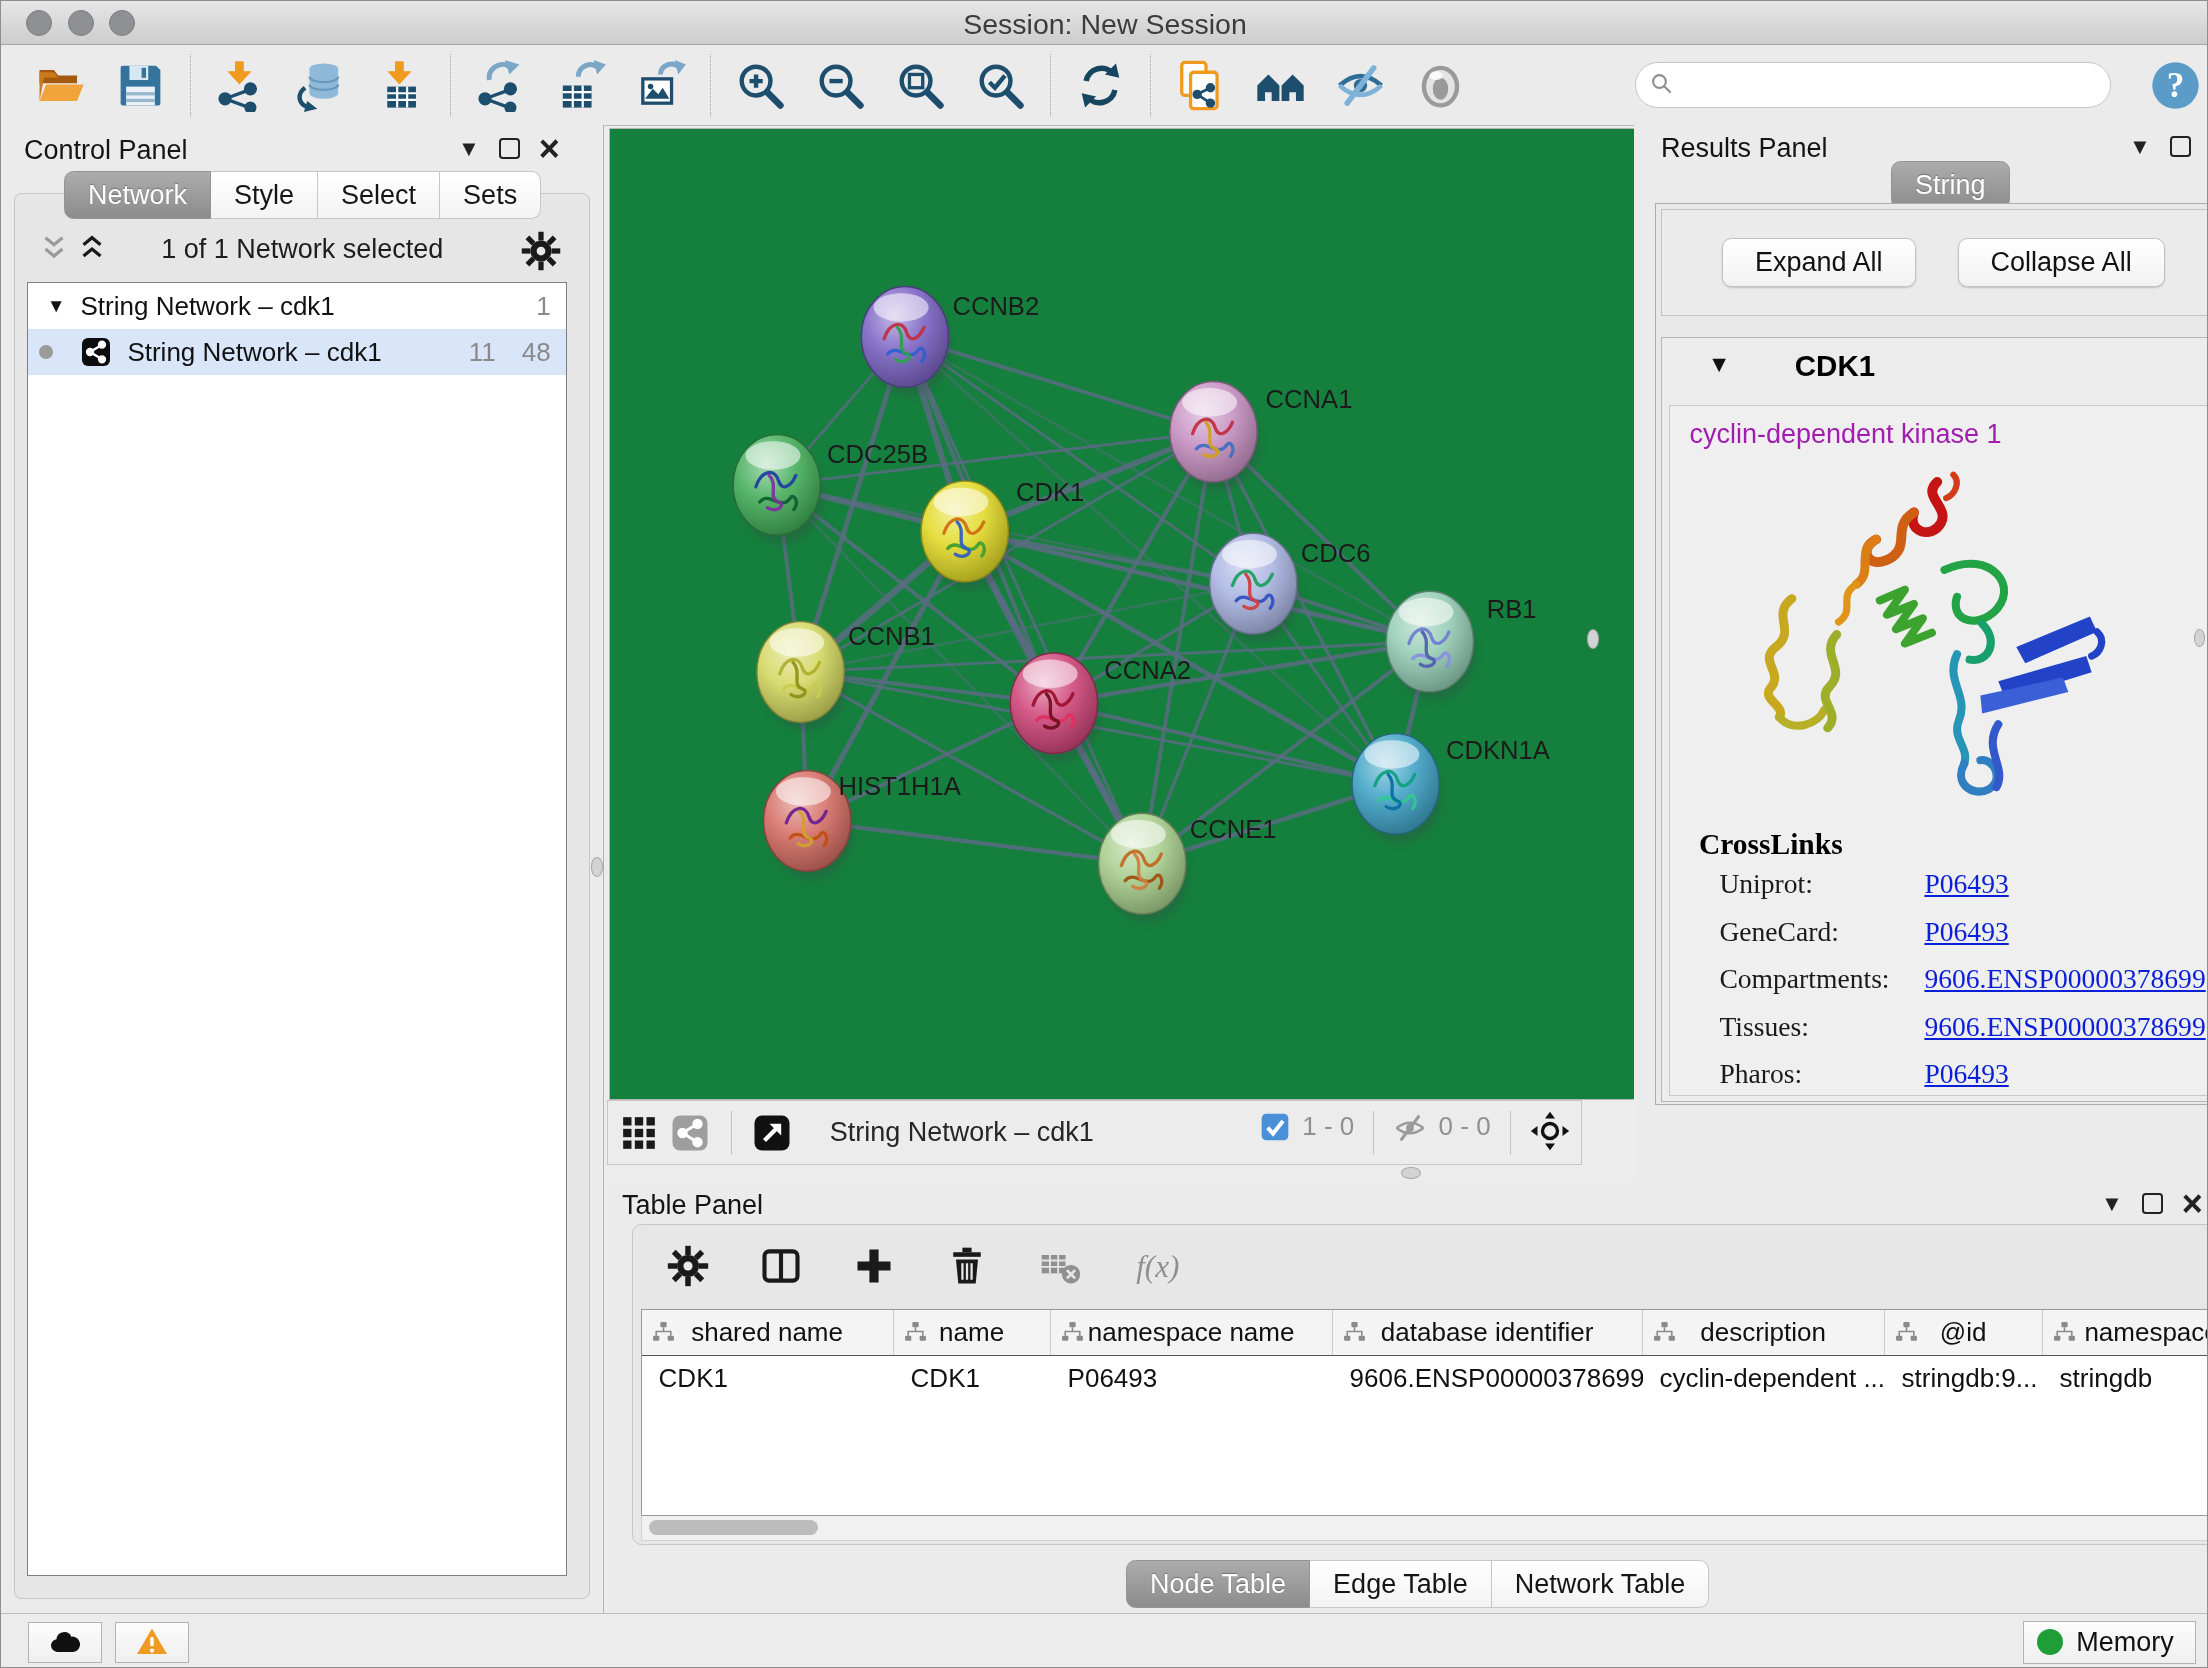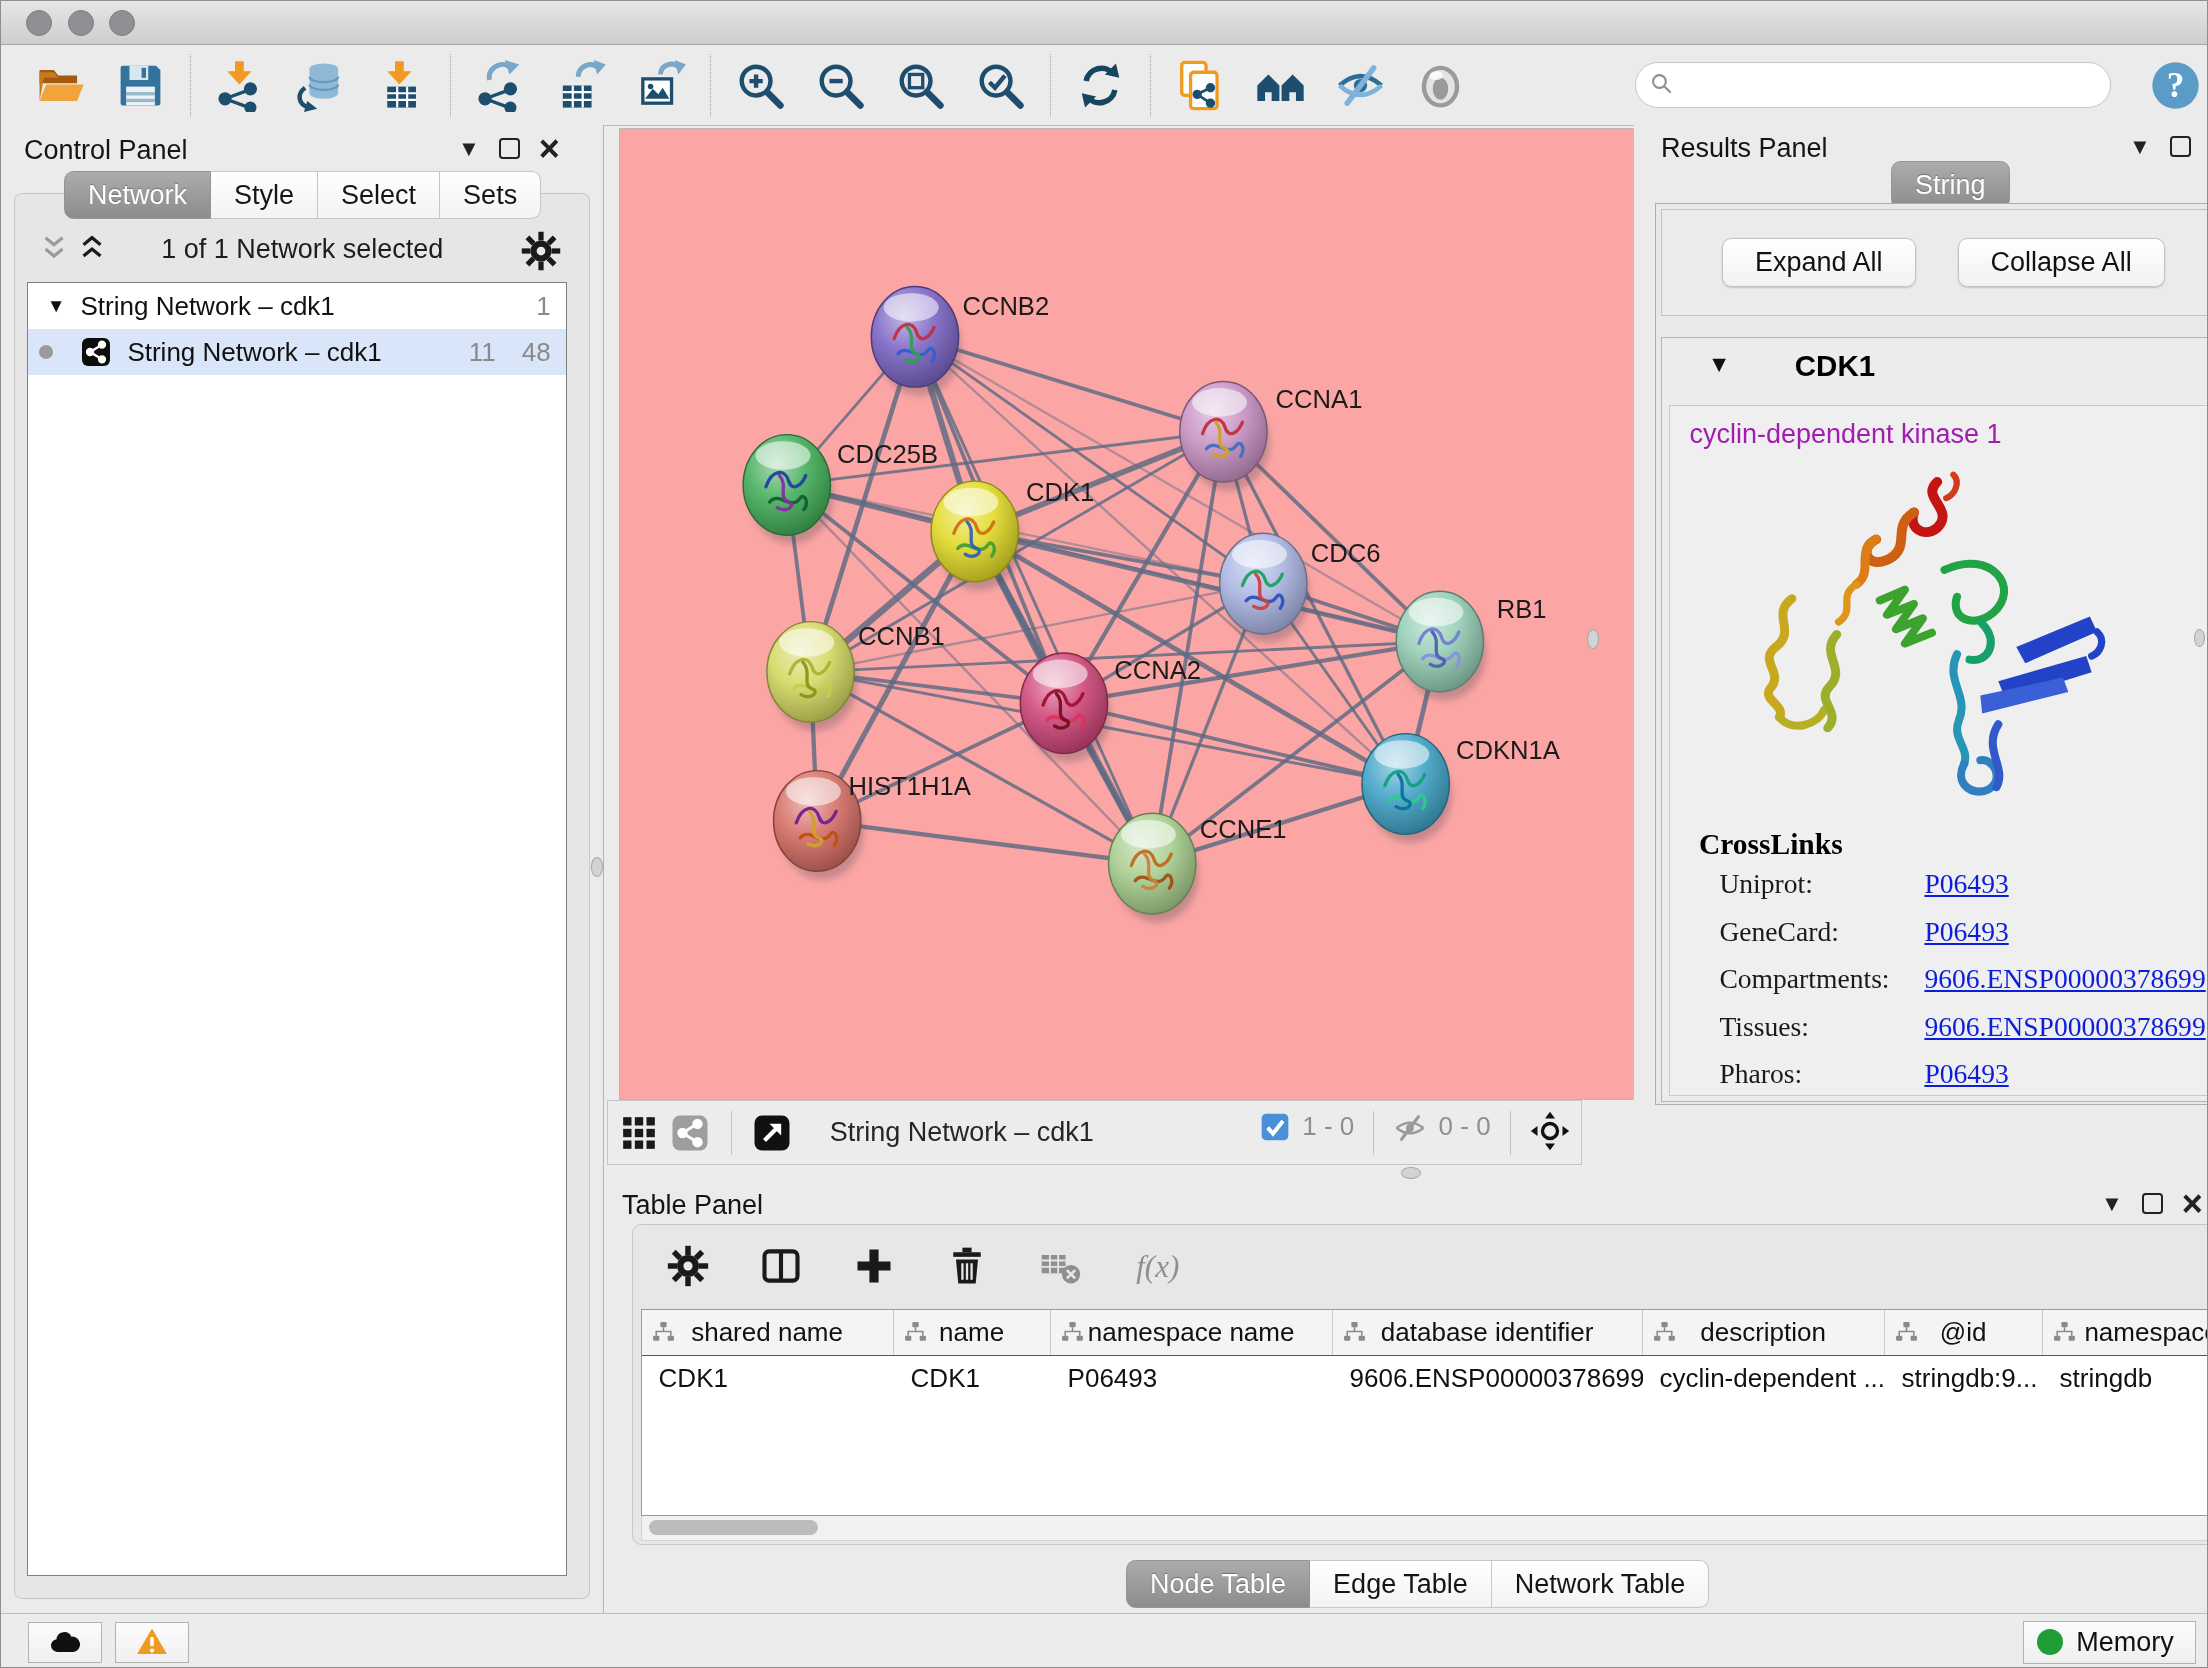--- a/index.html
+++ b/index.html
@@ -45,21 +45,21 @@
 .trow{position:relative;height:46px;display:flex;align-items:center;font-size:26px;color:#111}
 .trow.sel{background:#d9e6f9}
 .tri{margin-left:19px;font-size:19px;color:#111}
 .tlab{margin-left:15px;white-space:nowrap}
 .dot{width:14.3px;height:14.3px;border-radius:50%;background:#9a9a9a;margin-left:11.4px}
 .badge{width:32px;height:32px;margin-left:27px;color:#0c0c0c;flex:none}
 .c1,.c2{position:absolute;font-size:26px;color:#8a8a8a;text-align:right}
 .c1{right:70px;width:67px}.c2{right:15px;width:49px}
 
 #network-area{position:absolute;left:606px;top:124px;width:975px;height:1040px}
-#canvas{position:absolute;left:12px;top:2.9px;width:1056px;height:972px;background:#fca5a5;border:1px solid #b7b7b7}
+#canvas{position:absolute;left:2px;top:2.9px;width:1056px;height:972px;background:#15803d;border:1px solid #b7b7b7}
 #net-svg{width:100%;height:100%}
 #net-bottom{position:absolute;left:0;top:975px;width:975px;height:65px;background:#ececec;border:1px solid #c6c6c6;display:flex;align-items:center}
 .nb-btn{background:none;border:none;width:51px;height:51px;display:flex;align-items:center;justify-content:center;padding:0}
 .nb-ic{width:40px;height:40px}
 .nb-sep{width:1px;height:44px;background:#c2c2c2;margin:0 15px}
 #nb-name{font-size:27px;color:#262626;margin-left:32px;white-space:nowrap}
 #nb-right{margin-left:auto;display:flex;align-items:flex-start;gap:11.4px;padding-right:11.4px}
 .nb-count{font-size:26px;color:#8f8f8f}
 
 #results-panel{position:absolute;left:1633px;top:124px;width:601px;height:1056px;background:#ebebeb}
@@ -322,20 +322,21 @@
         <rect x="21.5" y="17" width="5" height="13" rx="2" fill="#fff"></rect>
         <circle cx="24" cy="36" r="3" fill="#fff"></circle>
       </symbol>
 </defs>
 </svg>
 
 <div id="titlebar">
   <button class="tl" style="left:25px"></button>
   <button class="tl" style="left:67px"></button>
   <button class="tl" style="left:108px"></button>
+  <div id="win-title">Session: New Session</div>
 </div>
 
 <div id="toolbar">
   <div id="tb-groups">
       <div class="tb-group">
         <button class="tb-btn">
           <svg class="tb-ic" viewBox="0 0 56 56" width="53" height="53">
             <use href="#i-open-session"></use>
           </svg>
         </button>

